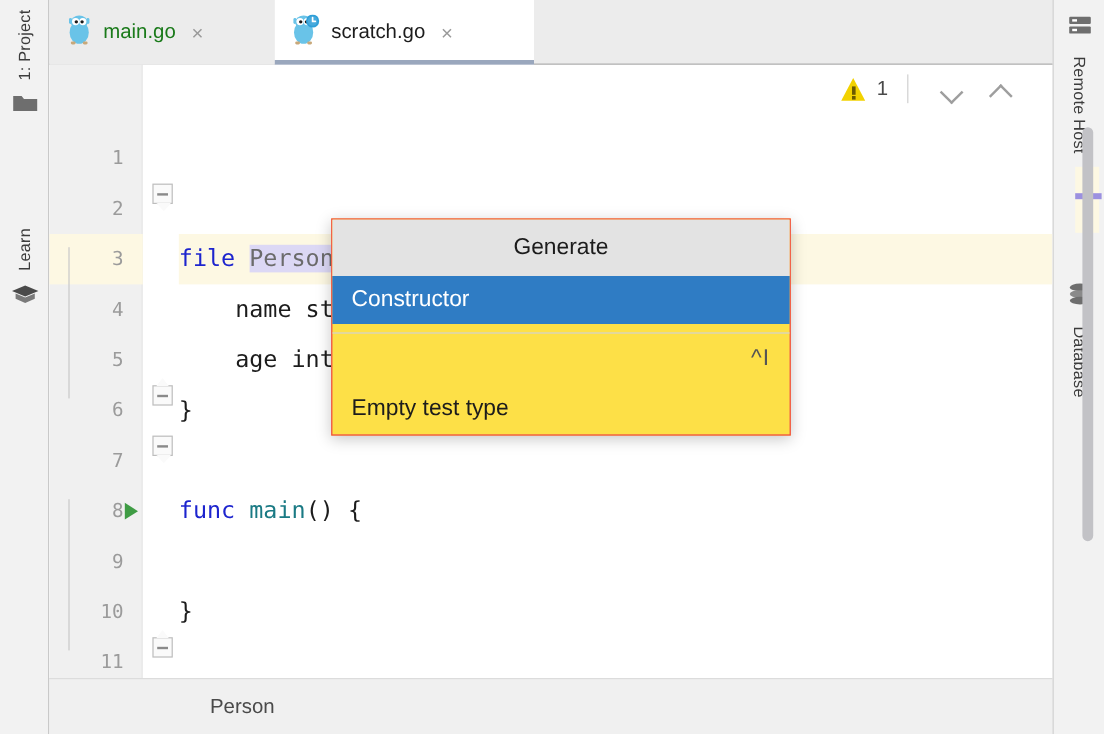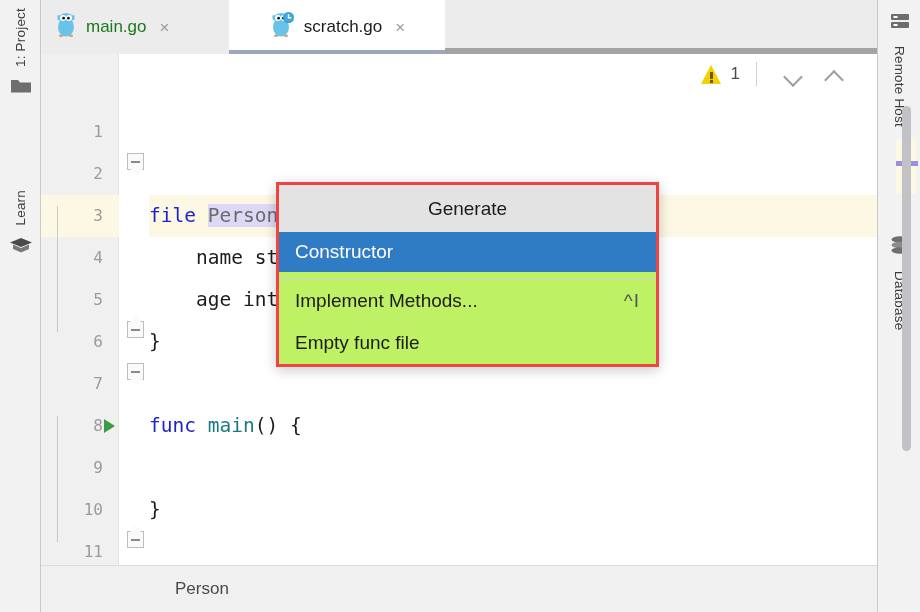--- a/index.html
+++ b/index.html
@@ -31,21 +31,21 @@
   .vlabel-right {
     writing-mode: vertical-rl;
     font-size: 13.5px; color: #3c3c3c; letter-spacing: .2px;
     white-space: nowrap;
   }
   .vicon { display: block; }
 
   
   .tabbar {
     position: absolute; left: 41px; right: 43px; top: 0; height: 54px;
-    background: #ececec; border-bottom: 6px solid #a3a3a3;
+    background: #ececec; border-bottom: 1px solid #a3a3a3;
   }
   .tab {
     position: absolute; top: 0; height: 54px;
     display: flex; align-items: center; gap: 9px;
     padding: 0 12px 0 14px; cursor: default;
   }
   .tab.inactive { background: #ececec; }
   .tab.active { background: #ffffff; }
   .tab.active::after {
     content: ""; position: absolute; left: 0; right: 0; bottom: 0;
@@ -172,22 +172,22 @@
     background: #fdf8e3;
   }
   .scroll-mark {
     position: absolute; left: 0; width: 22px; top: 107px; height: 5px;
     background: #9b90e0;
   }
 
   
   .popup {
     position: absolute; left: 276px; top: 182px; width: 383px;
-    background: #bef264;
-    border: 3px solid #ef4444;
+    background: #fde047;
+    border: 1px solid #ef4444;
     box-shadow: 0 3px 12px rgba(0,0,0,.22);
     z-index: 40;
   }
   .popup-header {
     height: 47px; background: #e3e3e3;
     display: flex; align-items: center; justify-content: center;
     font-size: 19px; color: #1c1c1c;
   }
   .popup-item {
     height: 42px; display: flex; align-items: center;
@@ -275,21 +275,21 @@
           <circle cx="8.6" cy="6.2" r="1.4" fill="#1a1a1a"></circle>
           <circle cx="13.4" cy="6.2" r="1.4" fill="#1a1a1a"></circle>
           <rect x="4" y="22.5" width="4" height="2.5" rx="1.2" fill="#c8a87a"></rect>
           <rect x="14" y="22.5" width="4" height="2.5" rx="1.2" fill="#c8a87a"></rect>
         </svg>
       </span>
       <span class="tab-label">main.go</span>
       <span class="tab-close">×</span>
     </div>
 
-    <div class="tab active" style="left:188px; width:216px;justify-content:center;">
+    <div class="tab active" style="left:188px; width:216px;">
       <span>
         <svg width="24" height="26" viewBox="0 0 24 26">
           <ellipse cx="10" cy="15" rx="8" ry="9.5" fill="#69c3e8"></ellipse>
           <ellipse cx="10" cy="6.5" rx="7" ry="5.5" fill="#69c3e8"></ellipse>
           <rect x="1.5" y="3" width="2.5" height="5" rx="1.2" fill="#69c3e8"></rect>
           <rect x="16" y="3" width="2.5" height="5" rx="1.2" fill="#69c3e8"></rect>
           <circle cx="7" cy="6" r="3" fill="#ffffff"></circle>
           <circle cx="13" cy="6" r="3" fill="#ffffff"></circle>
           <circle cx="7.6" cy="6.2" r="1.4" fill="#1a1a1a"></circle>
           <circle cx="12.4" cy="6.2" r="1.4" fill="#1a1a1a"></circle>
@@ -393,25 +393,24 @@
     <div class="scroll-thumb"></div>
   </div>
 
   <div class="popup">
     <div class="popup-header">Generate</div>
     <div class="popup-item selected">
       <span>Constructor</span>
     </div>
     <div class="popup-sep"></div>
     <div class="popup-item">
-      <span>Implement Methods...</span>
       <span class="shortcut">^I</span>
     </div>
     <div class="popup-item">
-      <span>Empty func file</span>
+      <span>Empty test type</span>
     </div>
   </div>
 
   <div class="bottom-left-pad"></div>
   <div class="breadcrumb-bar">
     <span class="breadcrumb-text">Person</span>
   </div>
 
 </div>
 

